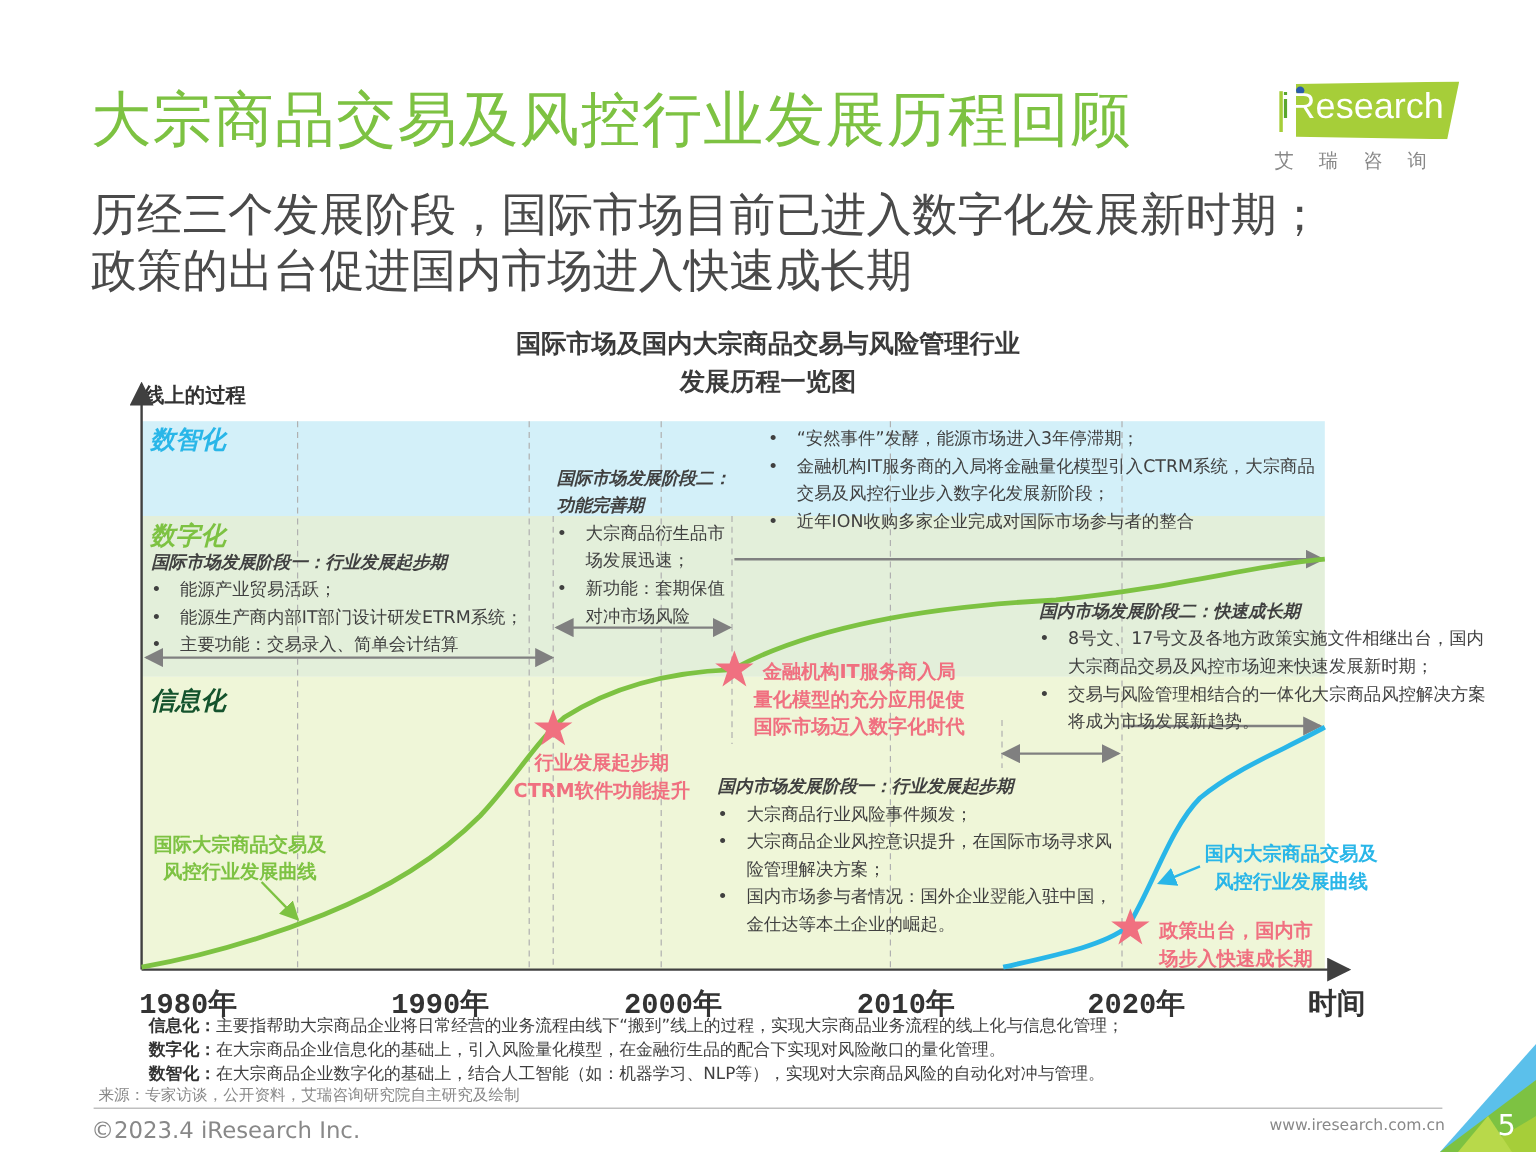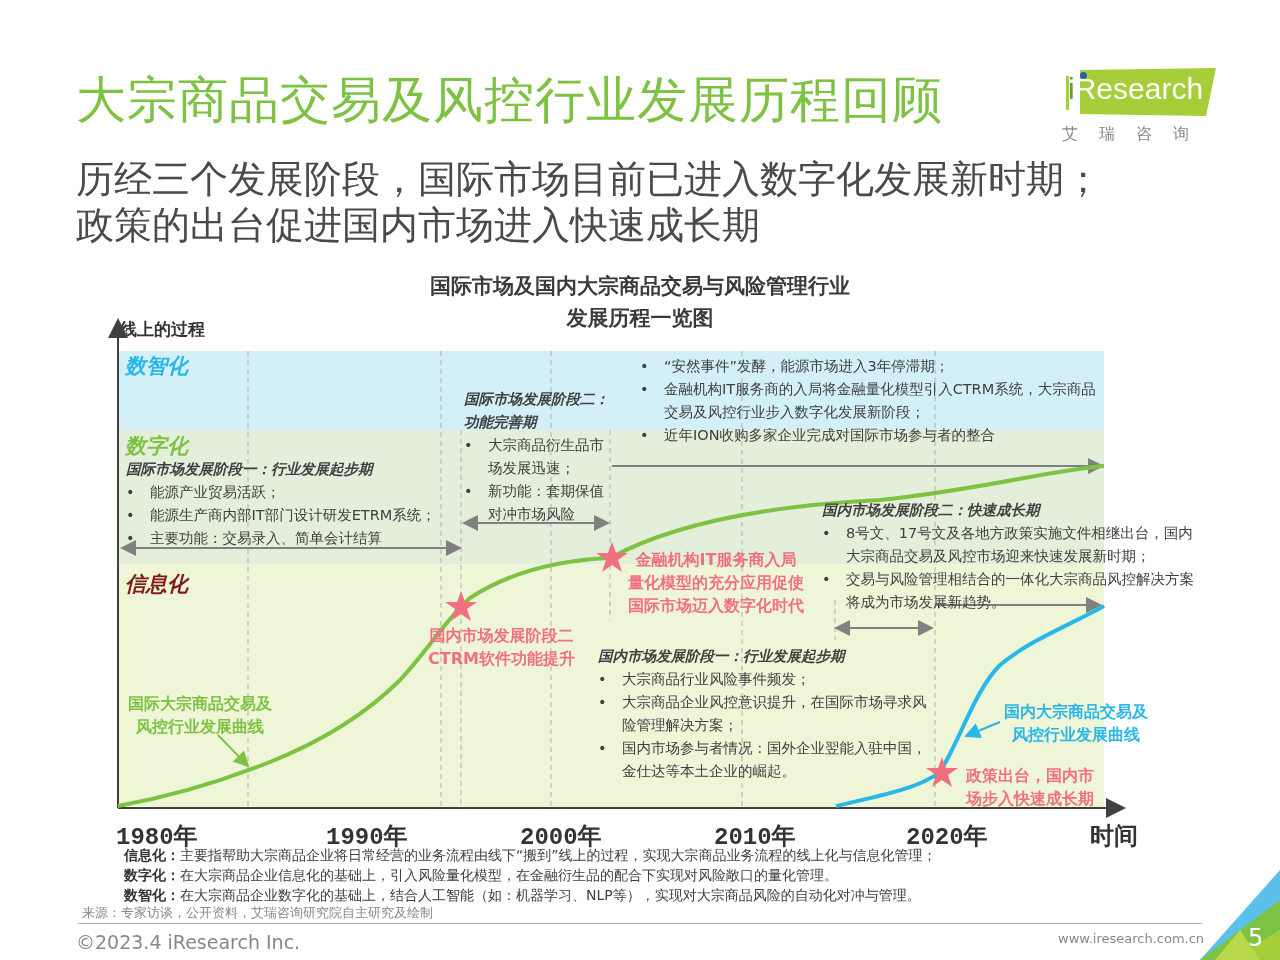--- a/index.html
+++ b/index.html
@@ -21,21 +21,21 @@
   .yaxis-label { position: absolute; left: 120px; top: 318px; font-size: 17px; font-weight: bold; color: #333; }
 
   .band { position: absolute; left: 118px; width: 986px; }
   .band-smart { top: 351px; height: 79px; background: #d3f0f9; }
   .band-digital { top: 430px; height: 134px; background: #e3efda; }
   .band-info { top: 564px; height: 244px; background: #eff6d8; }
 
   .band-label { position: absolute; left: 125px; font-size: 21px; font-weight: bold; font-style: italic; }
   .lbl-smart { top: 352px; color: #29b6e8; }
   .lbl-digital { top: 432px; color: #7dc242; }
-  .lbl-info { top: 570px; color: #7f1d1d; }
+  .lbl-info { top: 570px; color: #14532d; }
 
   .svg-layer { position: absolute; left: 0; top: 0; width: 1280px; height: 960px; pointer-events: none; }
 
   .stage { position: absolute; font-size: 14.5px; line-height: 23px; color: #404040; }
   .stage .hd { font-weight: bold; font-style: italic; color: #404040; white-space: nowrap; }
   .stage ul { list-style: none; }
   .stage li { position: relative; padding-left: 24px; }
   .stage li::before { content: "•"; position: absolute; left: 0; top: 0; }
 
   .callout { position: absolute; font-weight: bold; text-align: center; line-height: 23px; font-size: 16px; white-space: nowrap; }
@@ -158,39 +158,39 @@
 
 <div class="stage" style="left:126px; top:458px; width:340px;">
   <div class="hd">国际市场发展阶段一：行业发展起步期</div>
   <ul>
     <li>能源产业贸易活跃；</li>
     <li>能源生产商内部IT部门设计研发ETRM系统；</li>
     <li>主要功能：交易录入、简单会计结算</li>
   </ul>
 </div>
 
-<div class="stage" style="left:822px; top:499px; width:380px;">
+<div class="stage" style="left:866px; top:499px; width:380px;">
   <div class="hd">国内市场发展阶段二：快速成长期</div>
   <ul>
     <li>8号文、17号文及各地方政策实施文件相继出台，国内大宗商品交易及风控市场迎来快速发展新时期；</li>
     <li>交易与风险管理相结合的一体化大宗商品风控解决方案将成为市场发展新趋势。</li>
   </ul>
 </div>
 
 <div class="stage" style="left:598px; top:645px; width:330px;">
   <div class="hd">国内市场发展阶段一：行业发展起步期</div>
   <ul>
     <li>大宗商品行业风险事件频发；</li>
     <li>大宗商品企业风控意识提升，在国际市场寻求风险管理解决方案；</li>
     <li>国内市场参与者情况：国外企业翌能入驻中国，金仕达等本土企业的崛起。</li>
   </ul>
 </div>
 
 <div class="callout c-red" style="left:428px; top:624px;">
-  <div>国内市场发展阶段二</div>
+  <div>行业发展起步期</div>
   <div>CTRM软件功能提升</div>
 </div>
 <div class="callout c-red" style="left:628px; top:548px;">
   <div>金融机构IT服务商入局</div>
   <div>量化模型的充分应用促使</div>
   <div>国际市场迈入数字化时代</div>
 </div>
 <div class="callout c-red" style="left:966px; top:764px; text-align:left;">
   <div>政策出台，国内市</div>
   <div>场步入快速成长期</div>

